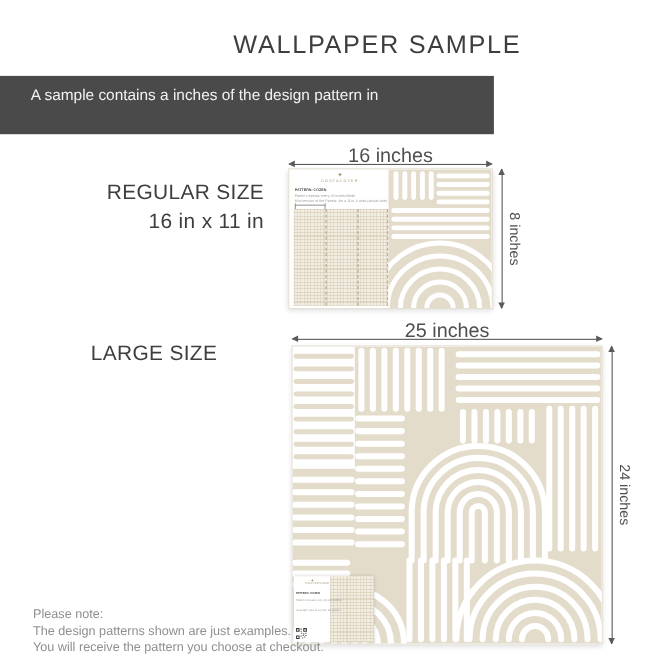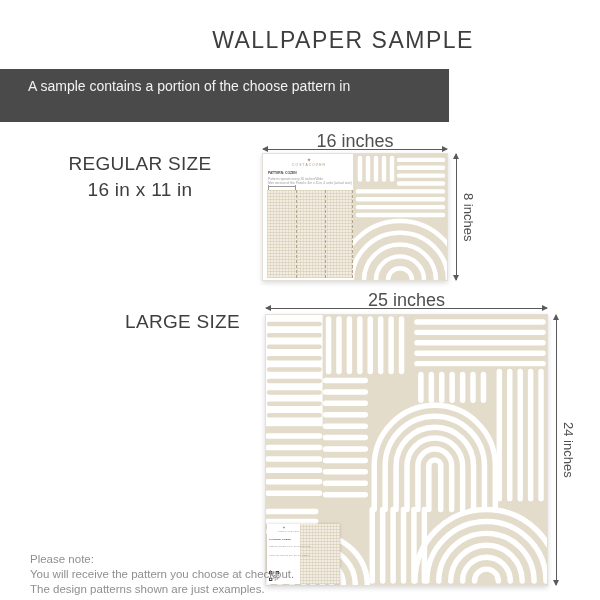--- a/index.html
+++ b/index.html
@@ -13,22 +13,22 @@
     font-size:23px; letter-spacing:1.5px; color:#3e3e3e; font-weight:500; }
 
   
   #banner { left:0; top:69px; width:449px; height:53px; background:#4a4a4a;
     color:#f2f2f2; font-size:14px; line-height:20px; padding:7px 0 0 28px; }
   #banner b { font-weight:700; color:#ffffff; }
 
   
   .size-label { left:40px; width:200px; text-align:right; color:#3e3e3e;
     font-size:19px; line-height:26px; letter-spacing:0.3px; }
-  #regular-label { top:151px;text-align:center; }
-  #large-label  { top:309px; }
+  #regular-label { top:163px; }
+  #large-label  { top:309px;text-align:center; }
 
   
   .dim-text-h { text-align:center; font-size:18px; color:#4f4f4f; }
   .dim-text-v { font-size:13px; color:#4f4f4f; writing-mode:vertical-rl;
     display:flex; align-items:center; justify-content:center; }
 
   
   .dim-h { height:0; border-top:1px solid #5a5a5a; }
   .dim-h::before, .dim-h::after { content:""; position:absolute; top:-4px;
     border-top:3.5px solid transparent; border-bottom:3.5px solid transparent; }
@@ -89,21 +89,21 @@
   #note { left:30px; top:552px; font-size:11.5px; line-height:15px; color:#8f8f8f; }
 </style>
 </head>
 <body>
 
 <div id="stage">
 
   <div id="page-title" class="abs">WALLPAPER SAMPLE</div>
 
   <div id="banner" class="abs">
-    <div><span>A sample contains a portion of the choose pattern in</span></div>
+    <div><span>A sample contains a inches of the design pattern in</span></div>
   </div>
 
   <div id="regular-label" class="abs size-label">
     <div>REGULAR SIZE</div>
     <div>16 in x 11 in</div>
   </div>
 
   <div class="abs dim-text-h" style="left:262px; top:131px; width:186px;">16 inches</div>
   <div class="abs dim-h" style="left:263px; top:149px; width:184px;"></div>
 
@@ -215,17 +215,17 @@
       </div>
       <div class="label-swatch texture"></div>
     </div>
   </div>
 
   <div class="abs dim-v" style="left:556px; top:315px; height:270px;"></div>
   <div class="abs dim-text-v" style="left:561px; top:314px; height:272px;">24 inches</div>
 
   <div id="note" class="abs">
     <div>Please note:</div>
+    <div>The design patterns shown are just examples.</div>
     <div>You will receive the pattern you choose at checkout.</div>
-    <div>The design patterns shown are just examples.</div>
   </div>
 
 </div>
 
 </body></html>

